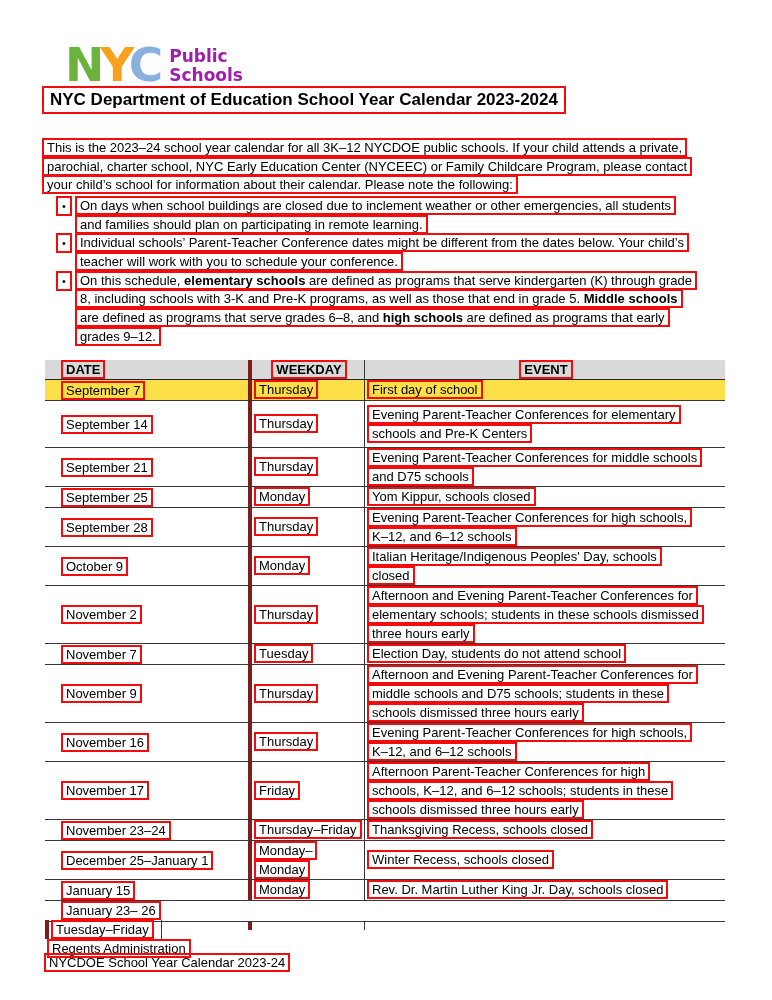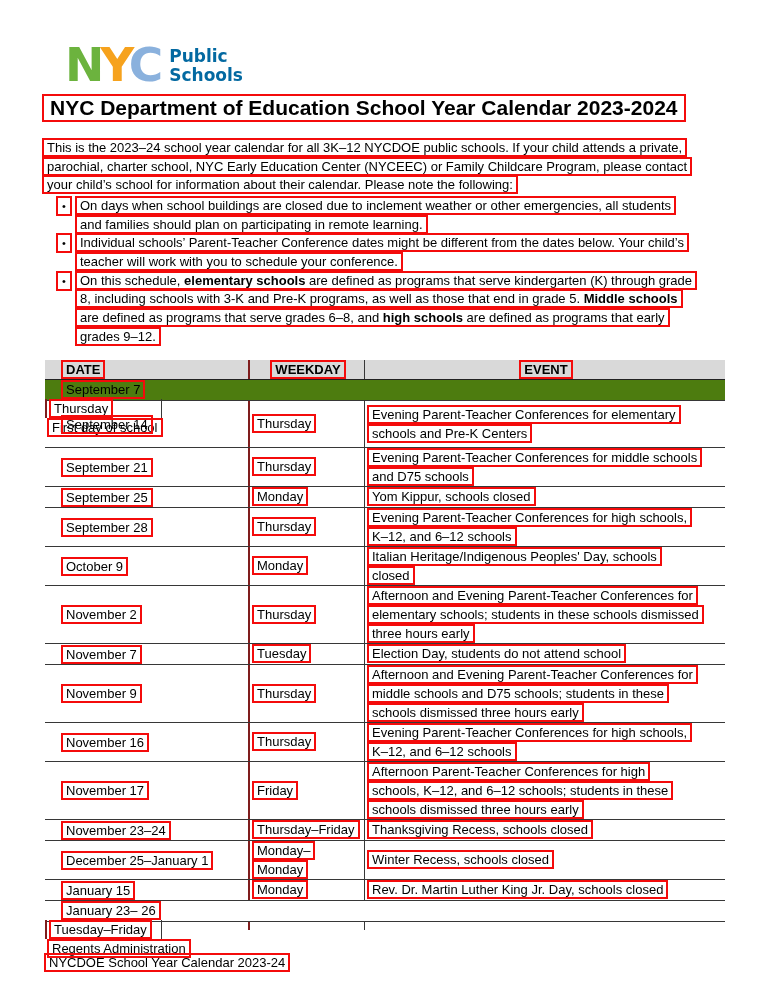--- a/index.html
+++ b/index.html
@@ -24,47 +24,47 @@
   
   .logo { position: absolute; left: 48px; top: 44px; display: flex; align-items: flex-start; }
   .logo-nyc {
     font-family: "DejaVu Sans", sans-serif;
     font-weight: bold; font-size: 47px; line-height: 42px; letter-spacing: -4px; margin-left: 17px;
   }
   .ln { color: #6cb33e; } .ly { color: #f6a21d; } .lc { color: #8ab1dd; }
   .logo-text {
     margin-left: 10px; margin-top: 3px;
     font-family: "DejaVu Sans", sans-serif;
-    font-weight: bold; font-size: 17px; line-height: 19px; color: #0369a1;
+    font-weight: bold; font-size: 17px; line-height: 19px; color: #a21caf;
   }
 
   
-  .title { position: absolute; left: 42px; top: 94px; font-size: 21px; font-weight: bold; border-radius: 9px; }
+  .title { position: absolute; left: 42px; top: 86px; font-size: 17px; font-weight: bold; border-radius: 9px; }
   .title .rb { line-height: 22px; padding: 1px 6px; }
 
   
   .intro { position: absolute; left: 42px; top: 138px; font-size: 13px; }
   .tline { height: 18.7px; }
 
   
   .bullets { position: absolute; left: 42px; top: 196px; font-size: 13px; }
   .bullet { display: flex; align-items: flex-start; }
   .bullet-marker { width: 33px; padding-left: 14px; flex: none; }
   .rb.marker { padding: 0 4px; font-size: 11px; line-height: 16px; }
   .bullet-lines { flex: 1; }
   .bullet-lines b { font-weight: bold; }
 
   
   .cal { position: absolute; left: 45px; top: 360px; width: 680px; font-size: 13px; }
   .trow { display: flex; border-bottom: 1px solid #373737; background: #fff; }
-  .trow.hl { background: #4d7c0f; flex-direction: column; }
+  .trow.hl { background: #fde047; }
   .trow.thead { background: #d9d9d9; height: 20px; font-weight: bold; border-bottom: 1.5px solid #222; }
   .cell { display: flex; }
   .cd { width: 203px; padding-left: 16px; align-items: center; }
-  .cw { width: 117px; border-left: 2px solid #7f1d1d; border-right: 1px solid #373737;
+  .cw { width: 117px; border-left: 4px solid #7f1d1d; border-right: 1px solid #373737;
         padding-left: 2px; flex-direction: column; align-items: flex-start; justify-content: center; }
   .ce { width: 360px; padding-left: 2px; flex-direction: column; align-items: flex-start; justify-content: center; }
   .thead .cw { align-items: center; }
   .thead .ce { align-items: center; }
   .wline, .eline { height: 19.3px; }
   .trow.stub { height: 8px; border-bottom: none; background: #fff; }
 
   
   .footer { position: absolute; left: 44px; top: 953px; font-size: 13px; }
 </style>

